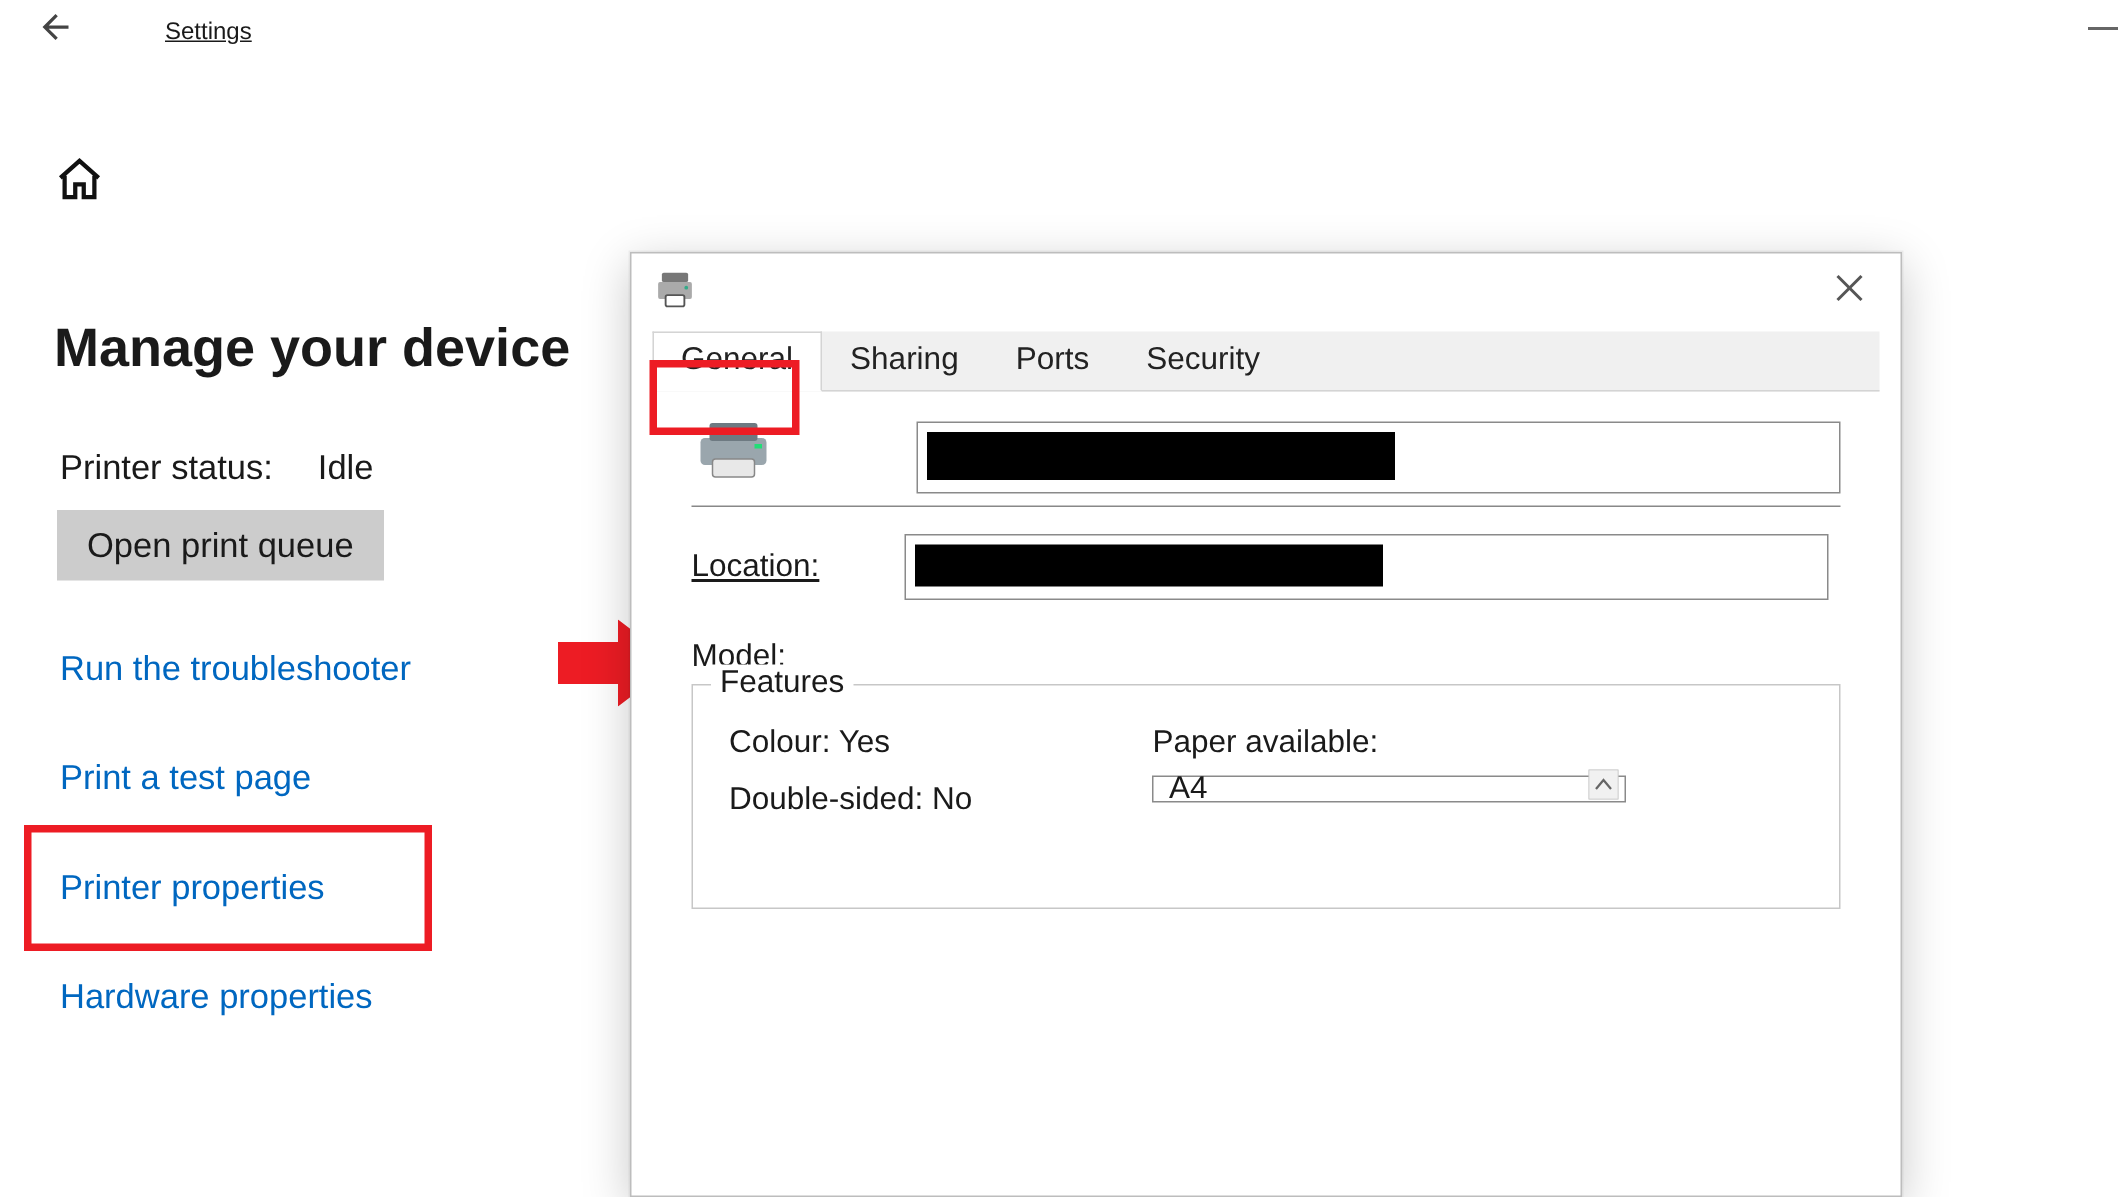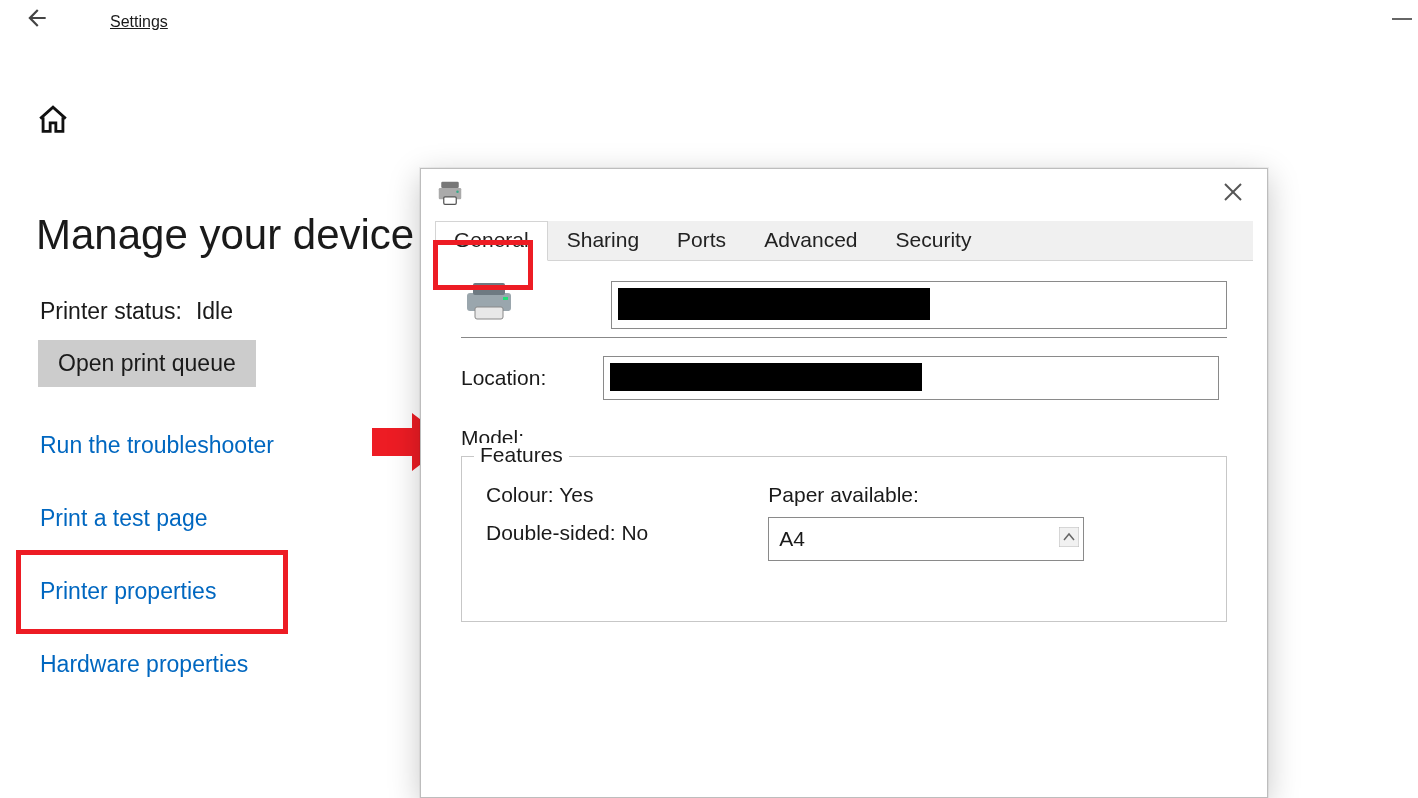--- a/index.html
+++ b/index.html
@@ -21,26 +21,26 @@
   }
 
   
   .settings-top{position:absolute; left:24px; top:5px; display:flex; align-items:center; gap:60px;text-decoration:underline;}
   .back-arrow{font-size:26px; color:#333; cursor:pointer;}
 
   .home-icon{position:absolute; left:36px; top:103px; cursor:pointer;}
 
   .page-heading{
     position:absolute; left:36px; top:211px;
-    font-size:42px; font-weight:400;
+    font-size:36px; font-weight:700;
   }
 
   .status-row{
     position:absolute; left:40px; top:298px;
-    font-size:23px; display:flex; gap:14px;justify-content:space-between;
+    font-size:23px; display:flex; gap:30px;justify-content:space-between;
   }
 
   .open-queue-btn{
     position:absolute; left:38px; top:340px;
     background:var(--grey-btn); padding:10px 20px;
     font-size:23px; cursor:pointer;
   }
 
   .link-list{position:absolute; left:40px; top:432px; display:flex; flex-direction:column; gap:46px;}
   .link-item{font-size:23px; color:var(--link); cursor:pointer; text-decoration:none;}
@@ -80,21 +80,21 @@
   .tab.active{
     background:#ffffff; border:1px solid var(--tab-border); border-bottom:1px solid #ffffff;
   }
   .tab-red-box{
     position:absolute; left:433px; top:240px; width:100px; height:50px;
     border:5px solid var(--red);
   }
 
   
   .content{padding:20px 40px 0 40px; font-size:21px;}
-  .row{display:flex; align-items:flex-start; gap:22px; margin-bottom:8px;}
+  .row{display:flex; align-items:flex-start; gap:22px; margin-bottom:8px;text-decoration:underline;}
   .name-input, .loc-input, .comment-input{
     border:1px solid var(--border); padding:4px 6px; font-size:21px;
     background:#fff;
   }
   .name-input{width:616px; height:48px; position:relative;}
   .loc-input{width:616px; height:44px; position:relative;}
   .comment-input{width:616px; height:140px; resize:none; font-family:inherit;}
 
   .redact{
     position:absolute; left:6px; top:6px; height:32px; width:312px; background:#000000;
@@ -108,21 +108,21 @@
     position:relative; border:1px solid var(--border-light);
     margin-top:6px; padding:26px 24px 60px 24px;
   }
   .features-legend{
     position:absolute; left:12px; top:-14px; background:#fff; padding:0 6px; font-size:21px;
   }
   .features-cols{display:flex; gap:120px;}
   .feat-left{display:flex; flex-direction:column; gap:14px;}
 
   .paper-select{
-    width:316px; height:44px; border:1px solid var(--border);
+    width:316px; height:18px; border:1px solid var(--border);
     display:flex; align-items:center; justify-content:space-between;
     padding:0 4px 0 10px; font-size:21px; margin-top:10px;
   }
 
   
   .win-min{position:absolute; right:6px; top:18px; width:20px; height:2px; background:#666;}
 </style>
 </head>
 <body>
 
@@ -182,21 +182,20 @@
           <line x1="18" y1="2" x2="2" y2="18" stroke="#555" stroke-width="2"></line>
         </svg>
     </span>
   </div>
 
   <div class="tab-strip-wrap">
     <div class="tab-strip">
       <div class="tab active">General</div>
       <div class="tab">Sharing</div>
       <div class="tab">Ports</div>
-      <div class="tab">Advanced</div>
       <div class="tab">Security</div>
     </div>
   </div>
 
   <div class="content">
     <div class="row" style="align-items:center;">
       <span style="padding-left:2px;">
         <svg width="52" height="40" viewBox="0 0 52 40">
             <rect x="4" y="10" width="44" height="18" rx="3" fill="#9aa6ad"></rect>
             <rect x="10" y="0" width="32" height="12" rx="2" fill="#6e7a82"></rect>

